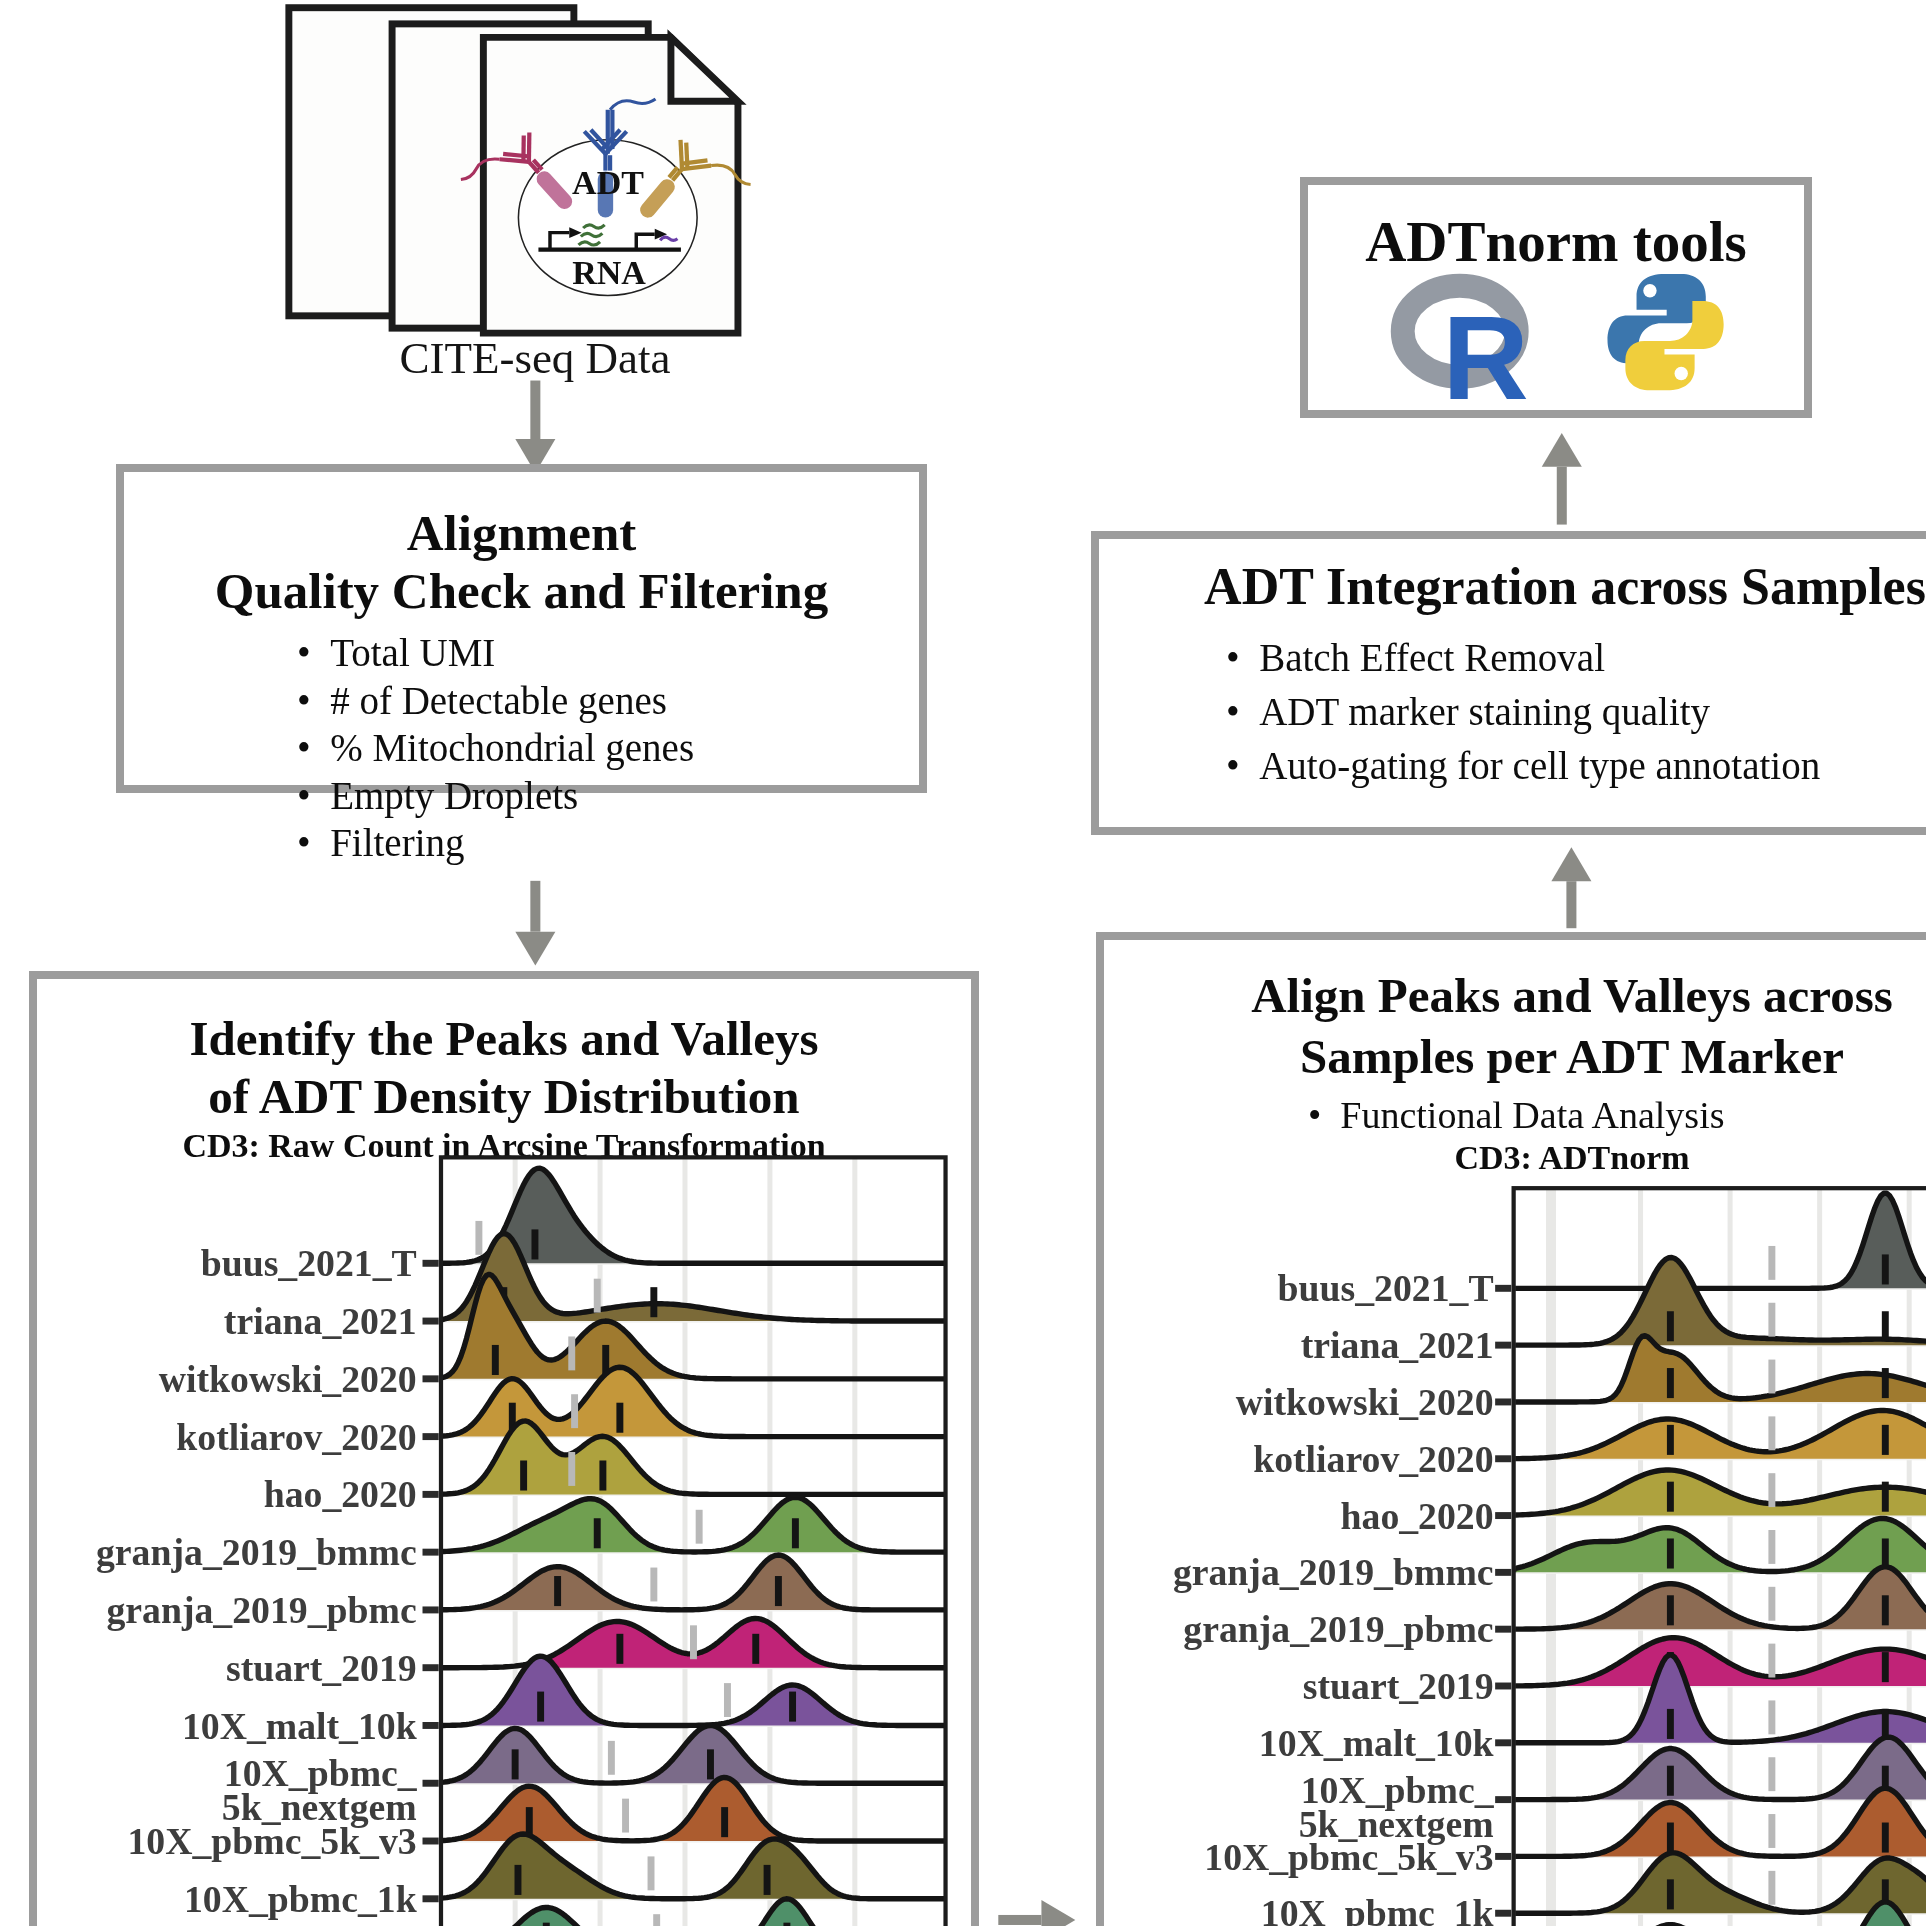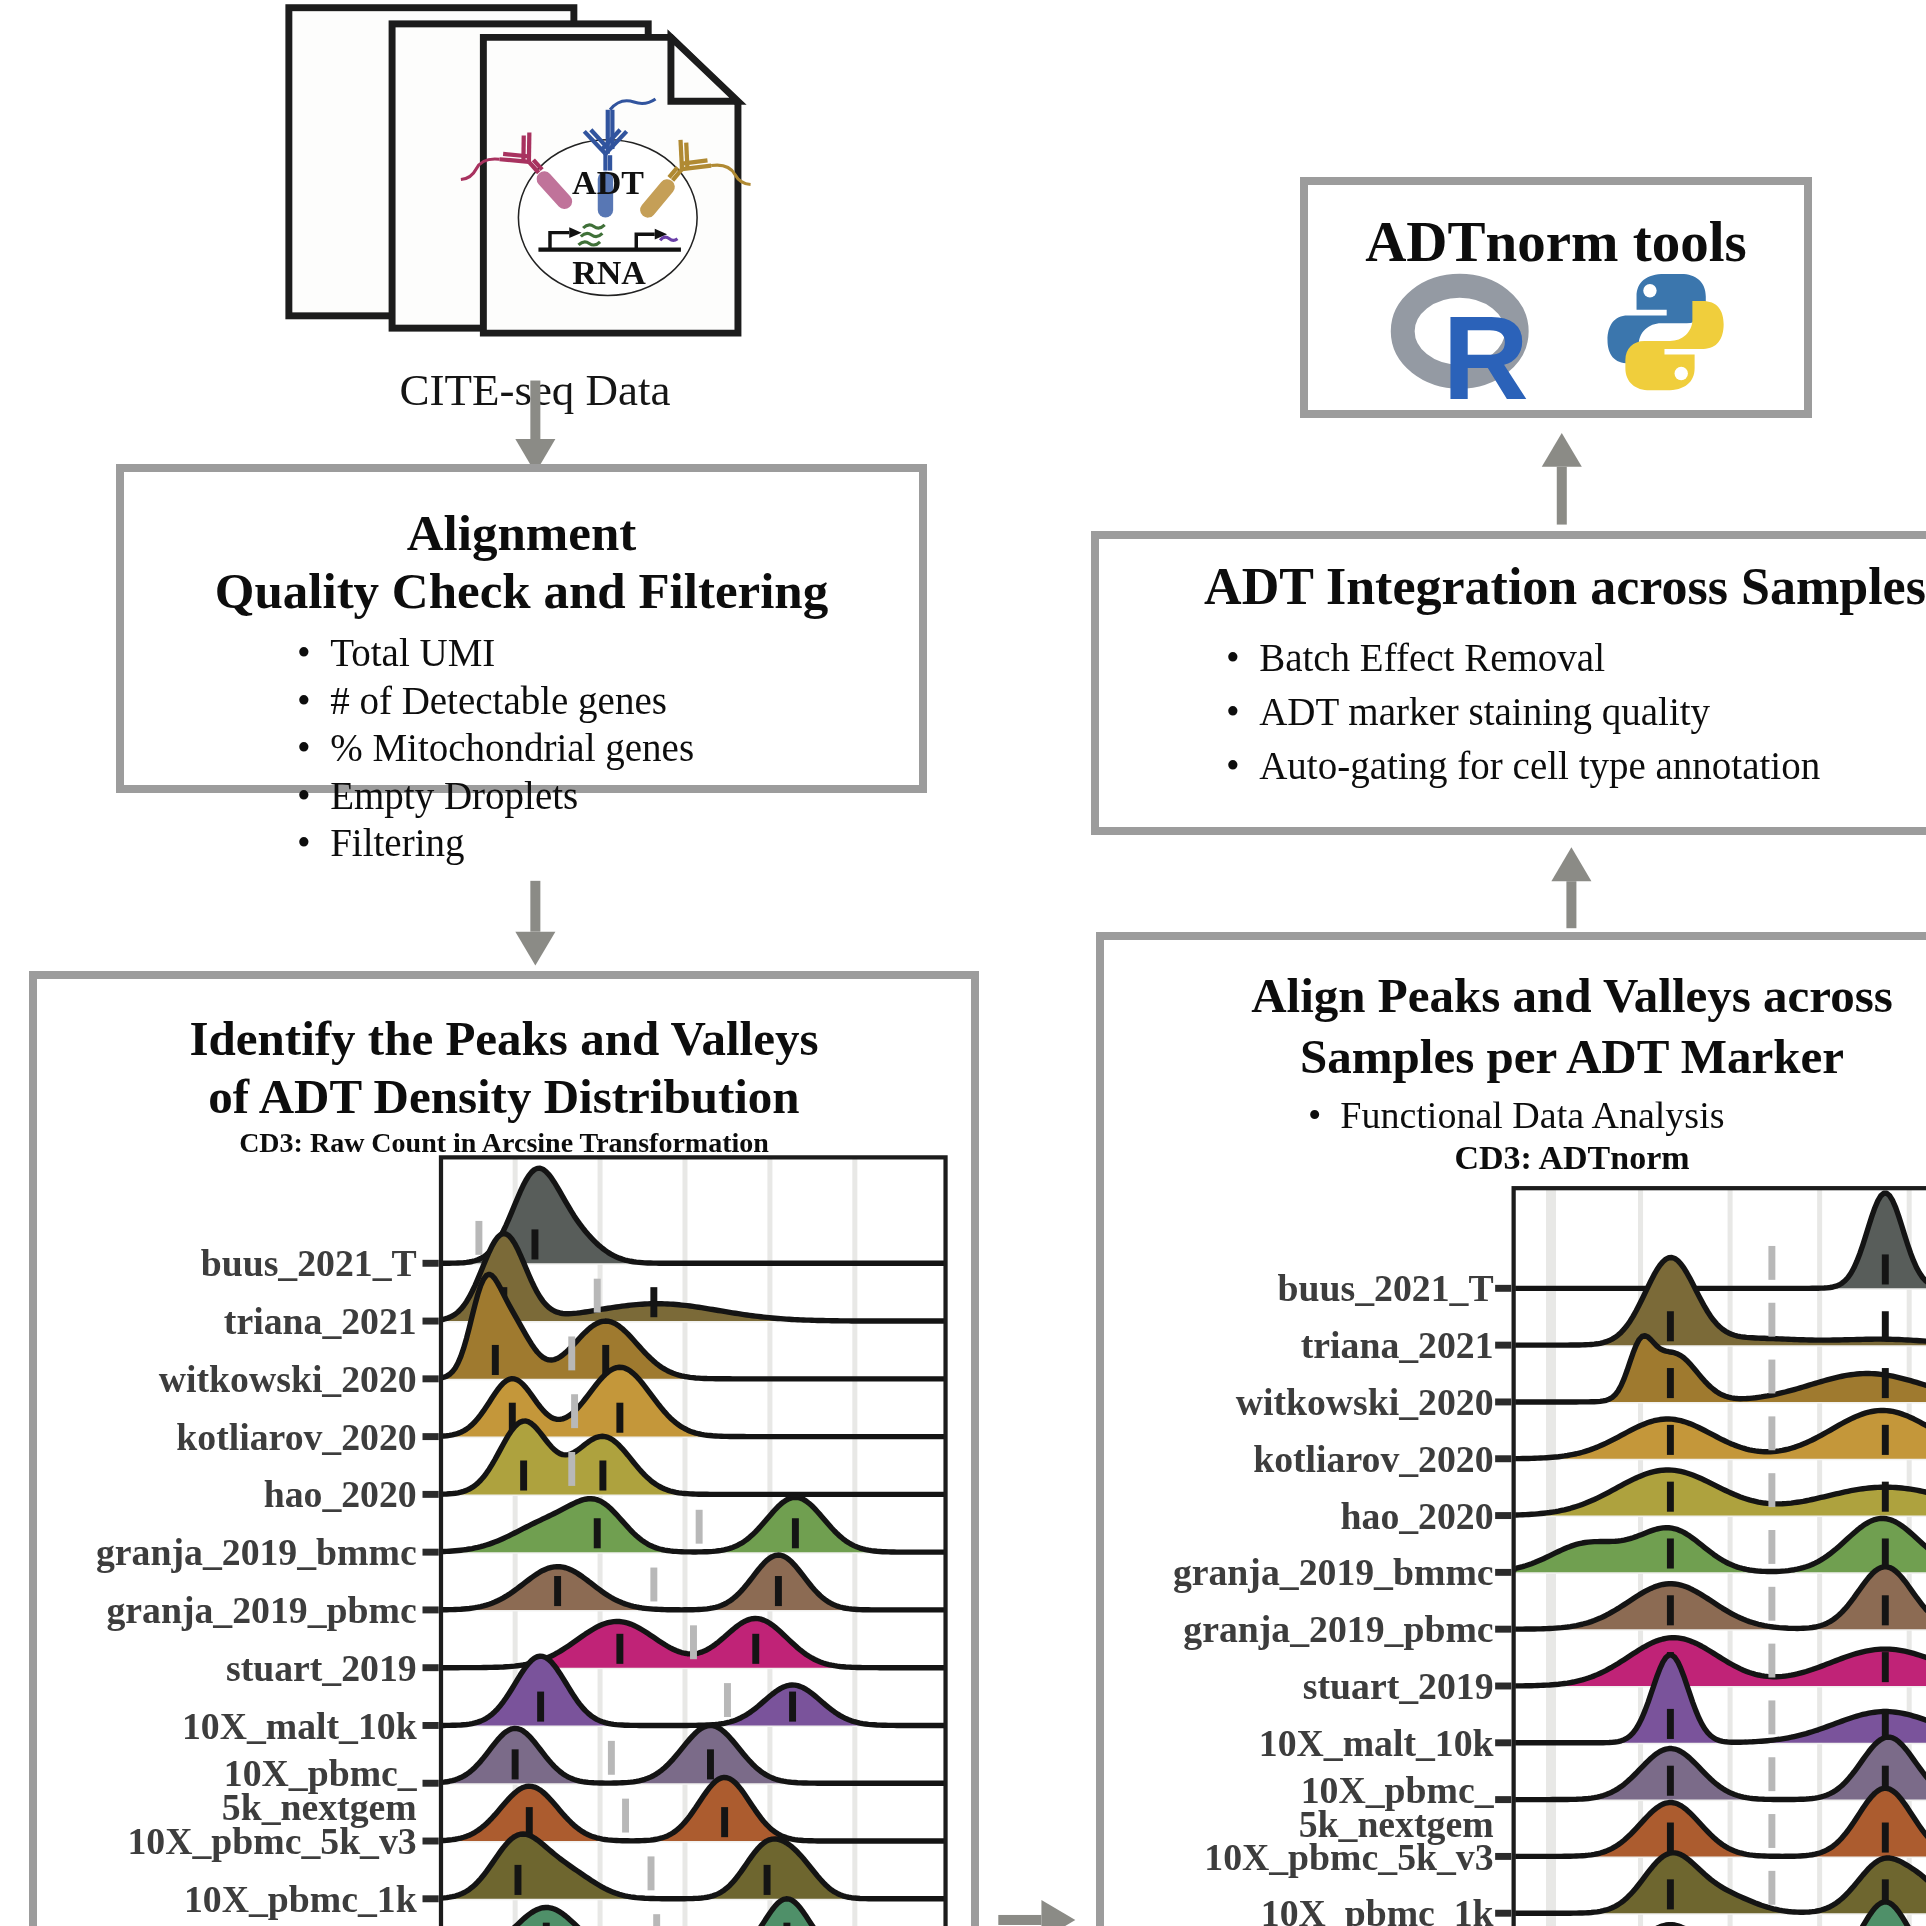--- a/index.html
+++ b/index.html
@@ -79,21 +79,21 @@
         <path d="M0 -40 L52 -96"></path>
           <path d="M-12 -48 L36 -100"></path>
         <path d="M52 -96 q30 -34 62 -22 q26 10 48 -6" stroke-width="8"></path>
       </g>
     </g>
   </svg>
 
   <div class="abs" style="left:562px;top:164px;width:92px;text-align:center;font-size:34px;font-weight:bold;">ADT</div>
   <div class="abs" style="left:555px;top:254px;width:108px;text-align:center;font-size:34px;font-weight:bold;">RNA</div>
 
-  <div class="caption" style="left:304px;top:332px;width:462px;font-size:45px;margin-top:32px;">CITE-seq Data</div>
+  <div class="caption" style="left:304px;top:332px;width:462px;font-size:45px;">CITE-seq Data</div>
 
   <svg class="abs" width="2054" height="2054" viewBox="0 0 5333 5333">
     <g fill="#8b8b86">
       <g>
         <rect x="1377" y="988" width="26" height="152"></rect>
         <polygon points="1338,1140 1442,1140 1390,1228"></polygon>
       </g>
       <g>
         <rect x="1377" y="2287" width="26" height="132"></rect>
         <polygon points="1338,2419 1442,2419 1390,2507"></polygon>
@@ -121,21 +121,21 @@
       <div class="bullet-item"># of Detectable genes</div>
       <div class="bullet-item">% Mitochondrial genes</div>
       <div class="bullet-item">Empty Droplets</div>
       <div class="bullet-item">Filtering</div>
     </div>
   </div>
 
   <div class="flowbox" style="left:29px;top:971px;width:950px;height:1068px;">
     <div class="boxtitle" style="top:34px;font-size:49px;">Identify the Peaks and Valleys</div>
     <div class="boxtitle" style="top:92px;font-size:49px;">of ADT Density Distribution</div>
-    <div class="boxtitle" style="top:149px;font-size:28px;">CD3: Raw Count in Arcsine Transformation</div>
+    <div class="boxtitle" style="top:149px;font-size:34px;">CD3: Raw Count in Arcsine Transformation</div>
   </div>
 
   <div class="flowbox" style="left:1096px;top:932px;width:952px;height:1115px;">
     <div class="boxtitle" style="top:30px;font-size:49px;">Align Peaks and Valleys across</div>
     <div class="boxtitle" style="top:91px;font-size:49px;">Samples per ADT Marker</div>
     <div class="bullets" style="left:204px;top:153px;font-size:38px;">
       <div class="bullet-item">Functional Data Analysis</div>
     </div>
     <div class="boxtitle" style="top:200px;font-size:34px;">CD3: ADTnorm</div>
   </div>

